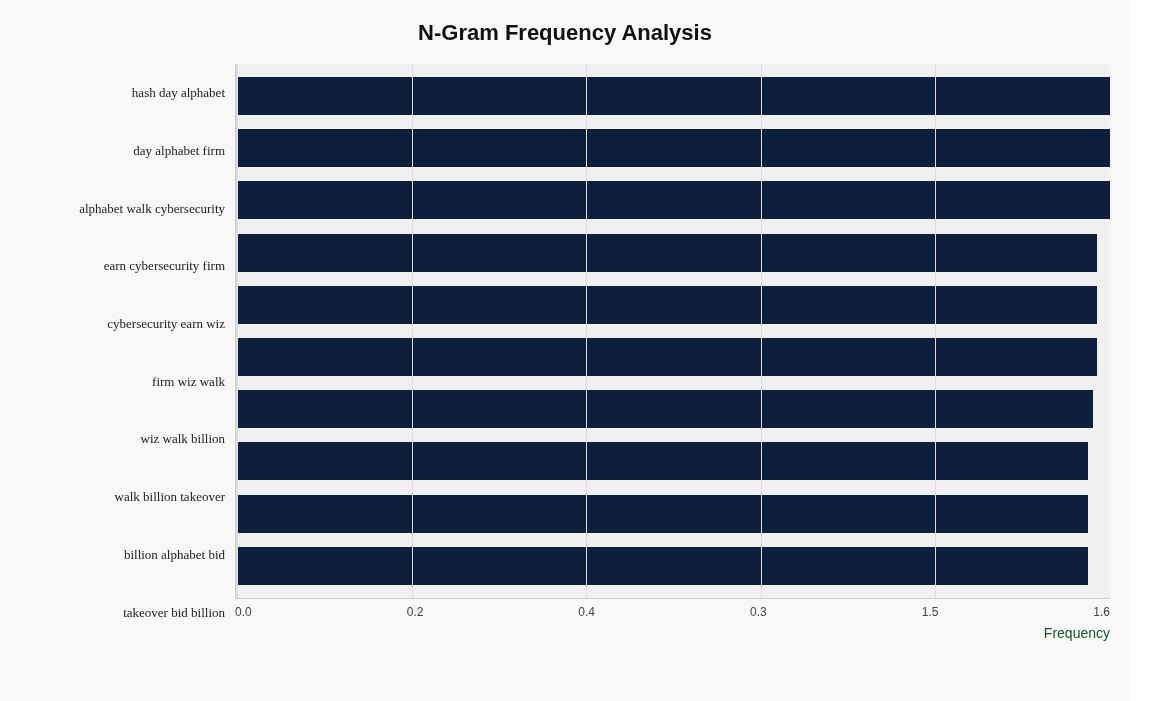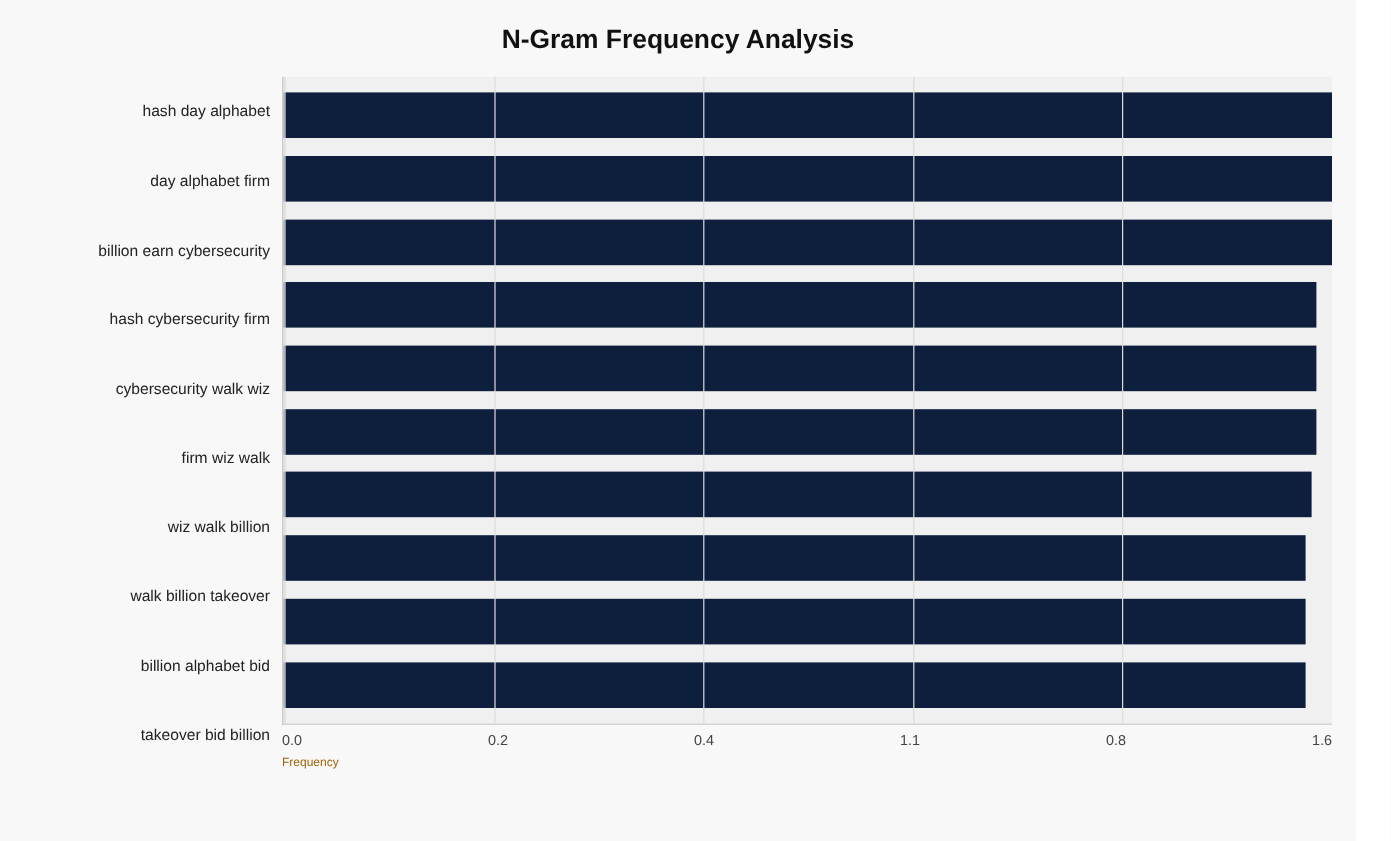--- a/index.html
+++ b/index.html
@@ -43,20 +43,21 @@
       align-items: flex-end;
       padding-right: 10px;
       width: 215px;
       flex-shrink: 0;
     }
     .y-label {
       font-size: 13px;
       color: #222;
       text-align: center;
       line-height: 1;
+      font-family: Liberation Serif, serif;
     }
     .bars-and-x {
       display: flex;
       flex-direction: column;
       flex: 1;
     }
     .bars-panel {
       flex: 1;
       display: flex;
       flex-direction: column;
@@ -95,38 +96,38 @@
       justify-content: space-between;
       padding: 6px 0 0 0;
       width: 100%;
     }
     .x-label {
       font-size: 12px;
       color: #444;
       text-align: left;
     }
     .x-axis-title {
-      text-align: left;
-      font-size: 10px;
-      color: #a16207;
+      text-align: right;
+      font-size: 14px;
+      color: #14532d;
       margin-top: 6px;
     }
   </style>
 </head>
 <body>
 
 <div class="chart-container">
   <div class="chart-title">N-Gram Frequency Analysis</div>
   <div class="chart-area">
     <div class="y-labels" id="y-labels-container">
         <div class="y-label">hash day alphabet</div>
         <div class="y-label">day alphabet firm</div>
-        <div class="y-label">billion earn cybersecurity</div>
-        <div class="y-label">hash cybersecurity firm</div>
-        <div class="y-label">cybersecurity walk wiz</div>
+        <div class="y-label">alphabet walk cybersecurity</div>
+        <div class="y-label">earn cybersecurity firm</div>
+        <div class="y-label">cybersecurity earn wiz</div>
         <div class="y-label">firm wiz walk</div>
         <div class="y-label">wiz walk billion</div>
         <div class="y-label">walk billion takeover</div>
         <div class="y-label">billion alphabet bid</div>
         <div class="y-label">takeover bid billion</div>
       </div>
     <div class="bars-and-x">
       <div class="bars-panel" id="bars-panel">
         <div class="grid-lines" id="grid-lines">
             <div class="grid-line" style="flex: 0 0 0px;"></div>
@@ -164,20 +165,20 @@
             <div class="bar" style="width: 97.5%; background: rgb(13, 31, 60);"></div>
           </div>
           <div class="bar-row">
             <div class="bar" style="width: 97.5%; background: rgb(13, 31, 60);"></div>
           </div>
         </div>
       <div class="x-axis" id="x-axis">
           <div class="x-label">0.0</div>
           <div class="x-label">0.2</div>
           <div class="x-label">0.4</div>
-          <div class="x-label">1.1</div>
-          <div class="x-label">0.8</div>
+          <div class="x-label">0.3</div>
+          <div class="x-label">1.5</div>
           <div class="x-label">1.6</div>
         </div>
       <div class="x-axis-title">Frequency</div>
     </div>
   </div>
 </div>
 
 </body></html>

